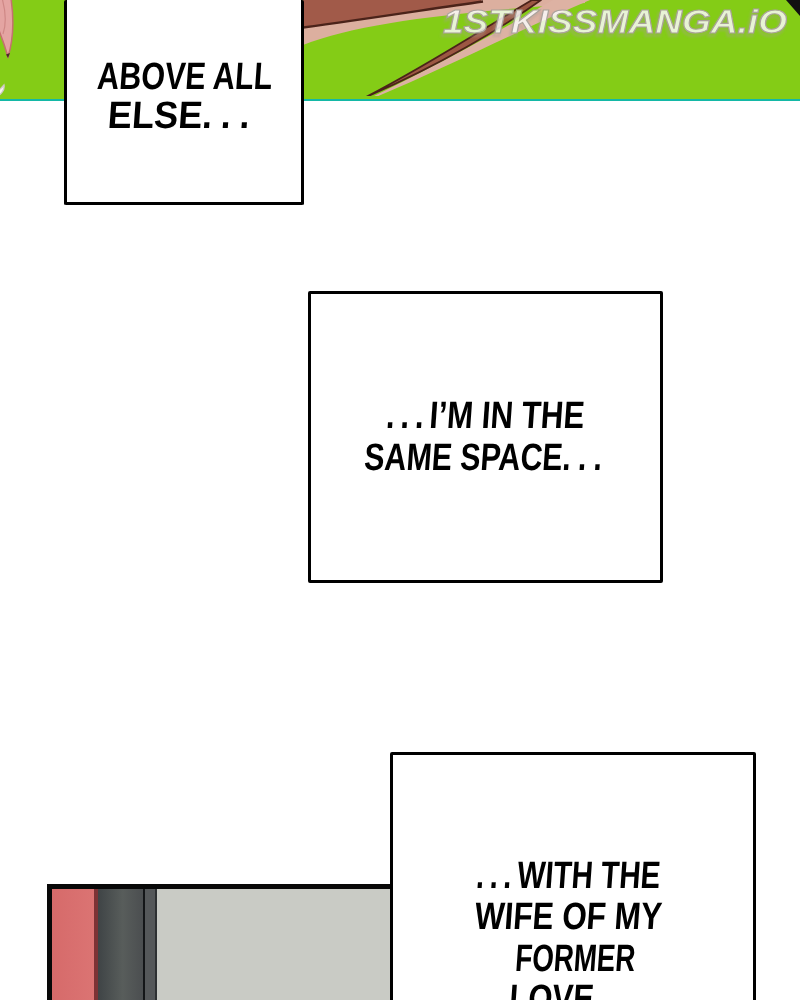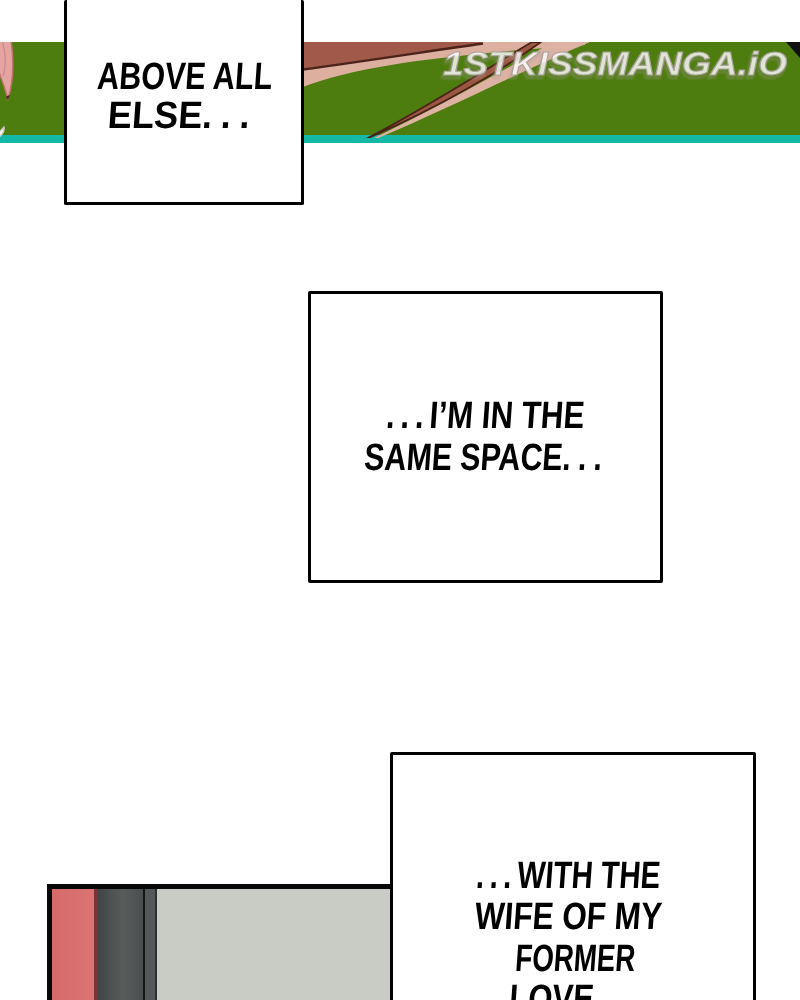--- a/index.html
+++ b/index.html
@@ -4,21 +4,21 @@
 <style>
   html,body{margin:0;padding:0;}
   body{width:800px;height:1000px;position:relative;background:#ffffff;overflow:hidden;
        font-family:"Liberation Sans", sans-serif;}
   .abs{position:absolute;}
   .speech{background:#ffffff;border:3px solid #000;border-radius:2px;box-sizing:border-box;}
 </style>
 </head>
 <body>
 
-<div class="abs" style="left:0;top:0;width:800px;height:101px;background:#4d7c0f;border-bottom:8px solid #14b8a6;box-sizing:border-box;margin-top:42px;">
+<div class="abs" style="left:0;top:0;width:800px;height:101px;background:#84cc16;border-bottom:2px solid #14b8a6;box-sizing:border-box;">
 <svg width="800" height="96" viewBox="0 0 800 96" style="position:absolute;left:0;top:0;">
 
   <g>
     <path d="M 10,-8 C 14,15 14,38 8,57 C 2,36 -8,12 -20,-8 Z" fill="#e4a4a2" stroke="#c4716f" stroke-width="1.5"></path>
     <path d="M 2,-2 C 6,12 6,25 3,34" fill="none" stroke="#cf8886" stroke-width="1.2"></path>
     <path d="M 8,58 l 2,-5 -4,1.5 z" fill="#4a2a28"></path>
   </g>
 
   <path d="M -5,97 C 1,95 5,90 4,85 C 1,89 -4,92 -10,94 Z" fill="#f7f3ef" stroke="#cfc9c4" stroke-width="1.3"></path>
 

